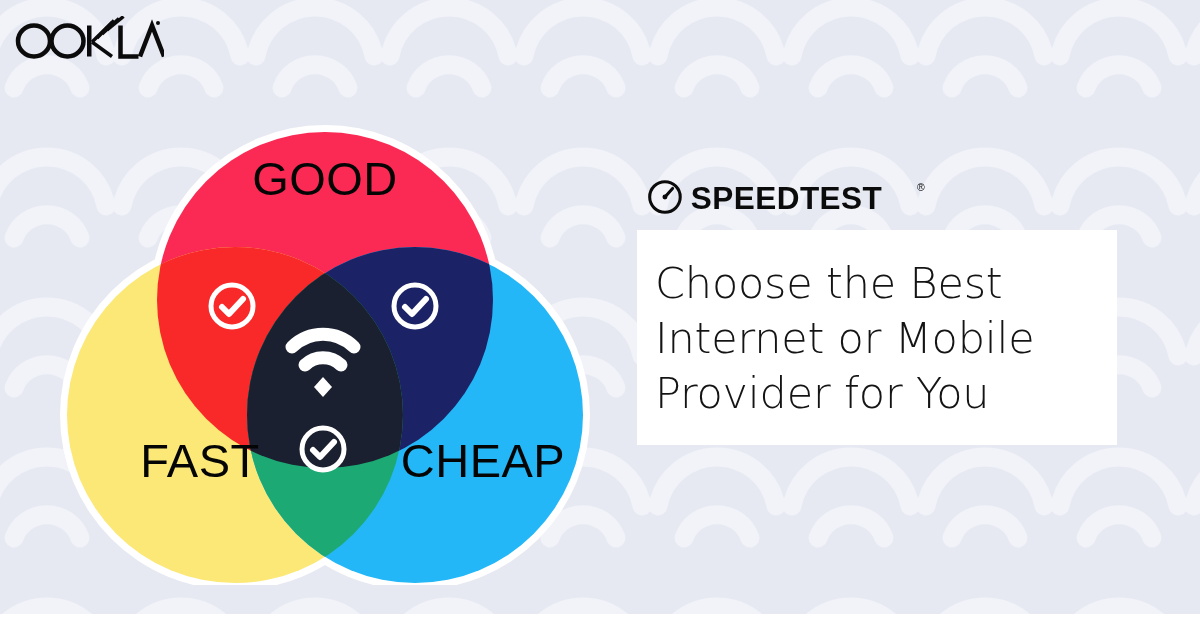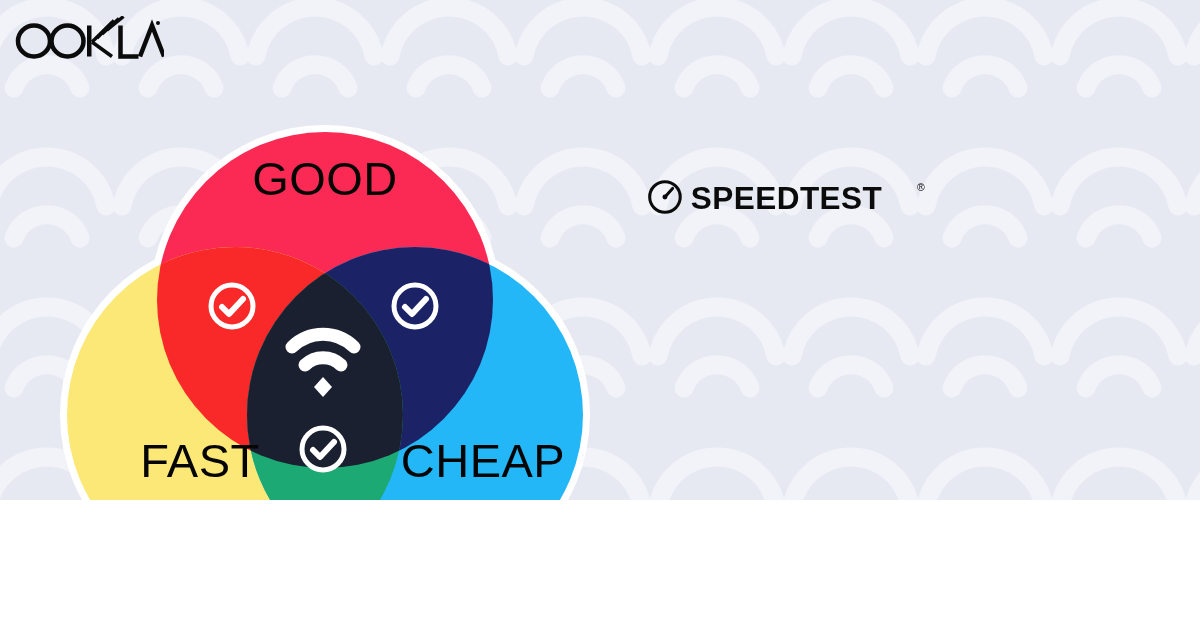--- a/index.html
+++ b/index.html
@@ -8,21 +8,21 @@
   }
   body {
     width: 1200px;
     height: 630px;
     overflow: hidden;
     font-family: "Liberation Sans", sans-serif;
   }
   #stage {
     position: relative;
     width: 1200px;
-    height: 500px;
+    height: 614px;
     background: #15803d;
     overflow: hidden;
   }
   
   #bg-pattern {
     position: absolute;
     inset: 0;
     width: 1200px;
     height: 630px;
   }
@@ -189,14 +189,19 @@
   <svg id="speedtest-logo" viewBox="0 0 300 44" xmlns="http://www.w3.org/2000/svg">
     <g>
       <circle cx="19" cy="22" r="16" fill="none" stroke="#0b0b0b" stroke-width="3.2"></circle>
       <path d="M19 22 L27 13" stroke="#0b0b0b" stroke-width="3.2" stroke-linecap="round"></path>
       <circle cx="19" cy="22" r="2.6" fill="#0b0b0b"></circle>
     </g>
     <text x="46" y="35" font-family="Liberation Sans, sans-serif" font-size="33" font-weight="bold" letter-spacing="0.5" fill="#0b0b0b">SPEEDTEST</text>
     <text x="283" y="16" font-family="Liberation Sans, sans-serif" font-size="11" fill="#0b0b0b">®</text>
   </svg>
 
+  <div id="headline-card">
+    <p id="headline-text">Choose the Best
+Internet or Mobile
+Provider for You</p>
+  </div>
 
 </div>
 
 </body></html>

